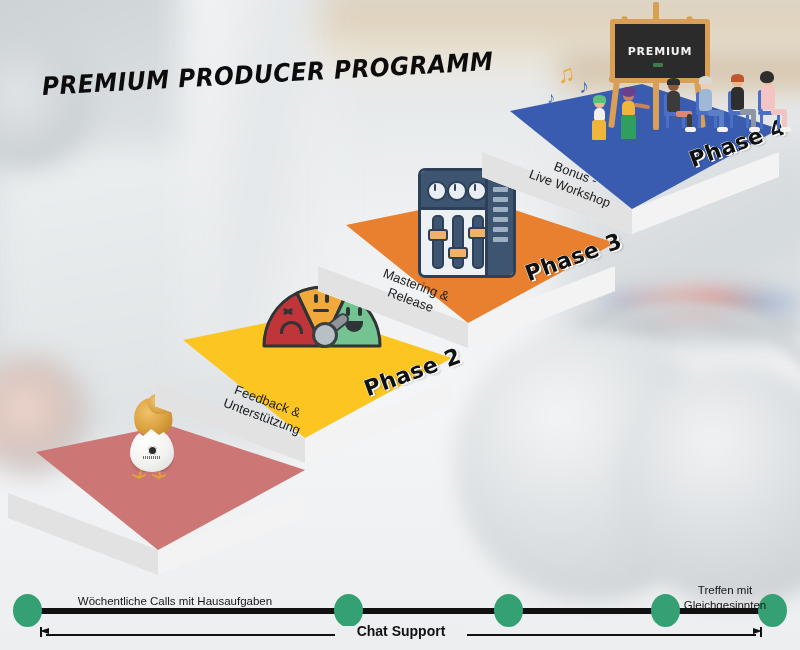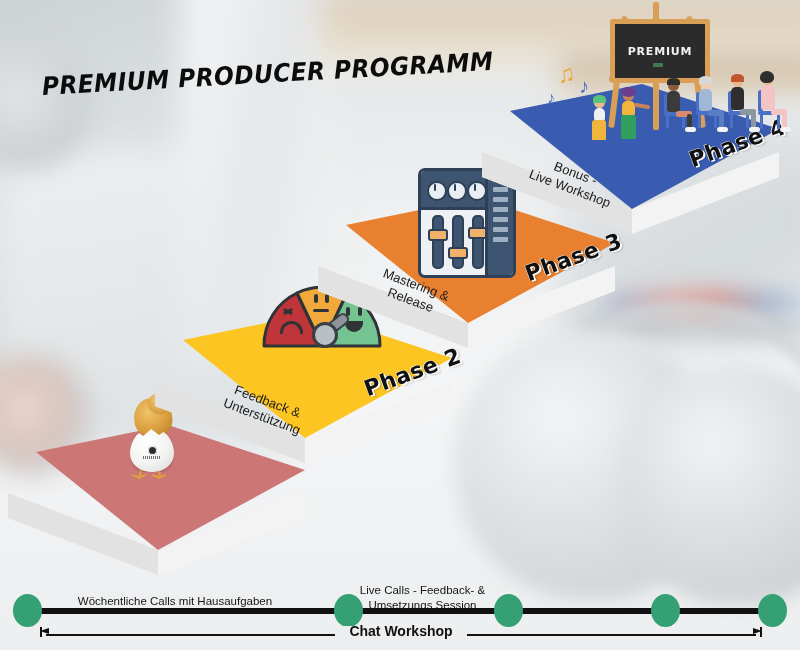--- a/index.html
+++ b/index.html
@@ -619,28 +619,28 @@
 
     <div class="tl-line"></div>
 
     <div class="tl-dot" style="left:13px;"></div>
     <div class="tl-dot" style="left:334px;"></div>
     <div class="tl-dot" style="left:494px;"></div>
     <div class="tl-dot" style="left:651px;"></div>
     <div class="tl-dot" style="left:758px;"></div>
 
     <div class="tl-label" style="left:40px; top:594px; width:270px;">Wöchentliche Calls mit Hausaufgaben</div>
-    <div class="tl-label" style="left:340px; top:583px; width:165px;">Live Calls - Feedback- &amp;
-Umsetzungs Session</div>
+    <div class="tl-label" style="left:655px; top:583px; width:140px;">Treffen mit
+Gleichgesinnten</div>
 
     <div class="chat-row">
       <div class="chat-line"></div>
       <div class="chat-arrow-l"></div>
       <div class="chat-arrow-r"></div>
       <div class="chat-cap-l"></div>
       <div class="chat-cap-r"></div>
       <div class="chat-text-bg" style="background:#eceeef;"></div>
-      <div class="chat-text">Chat Workshop</div>
+      <div class="chat-text">Chat Support</div>
     </div>
 
   </div>
 
 </div>
 
 </body></html>

